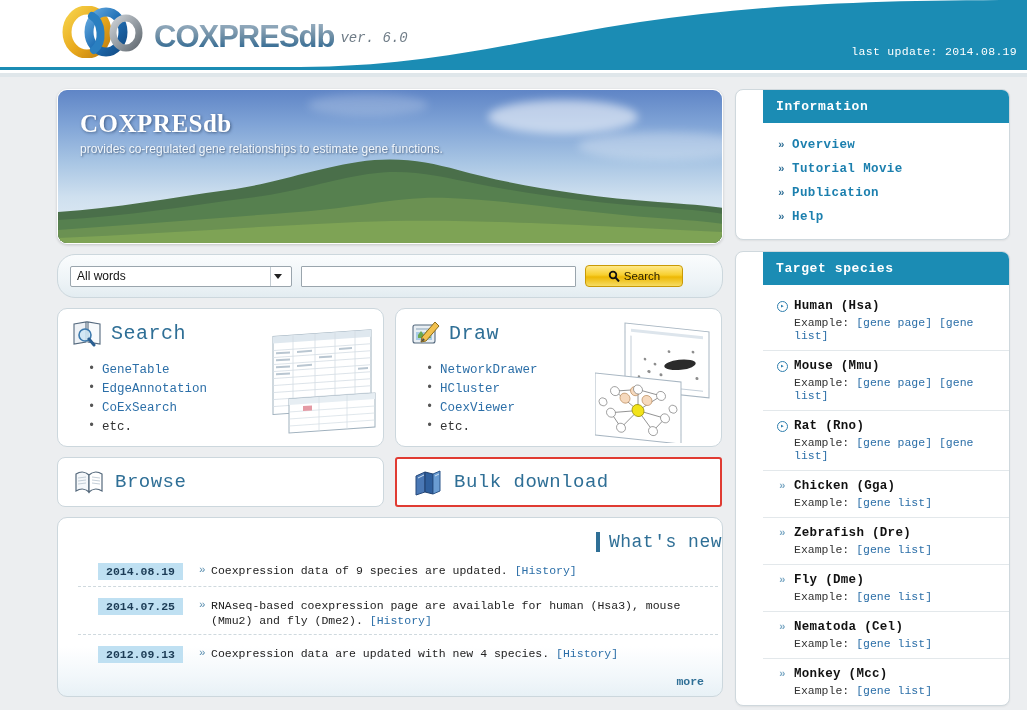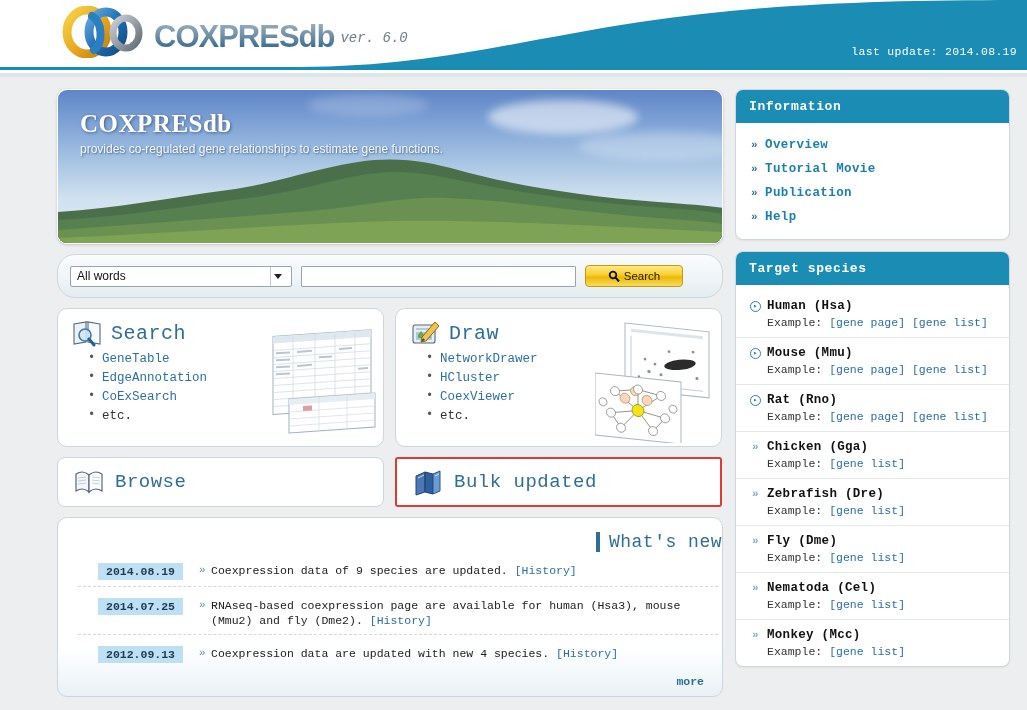--- a/index.html
+++ b/index.html
@@ -125,21 +125,21 @@
   #feature-row { margin-top:10px; display:flex; gap:11px; }
   .feature {
     width:327px; height:139px; position:relative; overflow:hidden;
     background:#ffffff; border:1px solid #ccd7dd; border-radius:10px;
   }
   .feature-head { display:flex; align-items:center; gap:9px; padding:10px 0 0 14px; }
   .feature-title {
     font-family:"Liberation Mono", monospace;
     font-size:20px; color:#2f6f96; letter-spacing:0.5px;
   }
-  .feature-list { margin:3px 0 0 30px; padding:0; list-style:none; }
+  .feature-list { margin:14px 0 0 30px; padding:0; list-style:none; }
   .feature-list li {
     font-family:"Liberation Mono", monospace;
     font-size:12.5px; line-height:19px; color:#333;
     padding-left:14px; position:relative;
   }
   .feature-list li::before {
     content:"•"; position:absolute; left:0; top:-1px; color:#555; font-size:12px;
   }
   .feature-list a { color:#2c6fa8; text-decoration:none; }
   .feature-thumb { position:absolute; right:6px; top:12px; }
@@ -193,20 +193,21 @@
     position:absolute; right:18px; bottom:8px;
     font-family:"Liberation Mono", monospace; font-weight:bold;
     font-size:11.5px; color:#2f6f96; cursor:pointer;
   }
 
   
   .panel {
     width:275px; background:#ffffff;
     border:1px solid #cfd8dd; border-radius:8px; overflow:hidden;
     box-shadow:0 1px 2px rgba(0,0,0,0.06);
+    padding-left:27px;
   }
   .panel-head {
     height:33px; background:#1b8cb4;
     display:flex; align-items:center; padding-left:13px;
     font-family:"Liberation Mono", monospace; font-weight:bold;
     font-size:13px; color:#ffffff; letter-spacing:0.6px;
   }
   .panel-body { padding:10px 0 10px 0; }
   .info-item {
     display:flex; align-items:center; gap:7px;
@@ -474,21 +475,21 @@
         <span class="action-title">Browse</span>
       </div>
       <div class="action highlight">
         <svg width="30" height="28" viewBox="0 0 30 28">
           <path d="M3,8 L12,4 L12,24 L3,27 Z" fill="#4a78b5" stroke="#26497b" stroke-width="1"></path>
           <path d="M12,4 L20,6 L20,26 L12,24 Z" fill="#2f5f9d" stroke="#1e3f6d" stroke-width="1"></path>
           <path d="M20,6 L27,3 L27,23 L20,26 Z" fill="#6a9cd2" stroke="#2b5589" stroke-width="1"></path>
           <path d="M5,10 L11,7" stroke="#cfe0f2" stroke-width="1"></path>
           <path d="M22,8 L26,6" stroke="#cfe0f2" stroke-width="1"></path>
         </svg>
-        <span class="action-title">Bulk updated</span>
+        <span class="action-title">Bulk download</span>
       </div>
     </div>
 
     <div id="news">
       <div id="news-head">
         <div id="news-bar"></div>
         <div id="news-title">What's new</div>
       </div>
 
       <div class="news-row">

